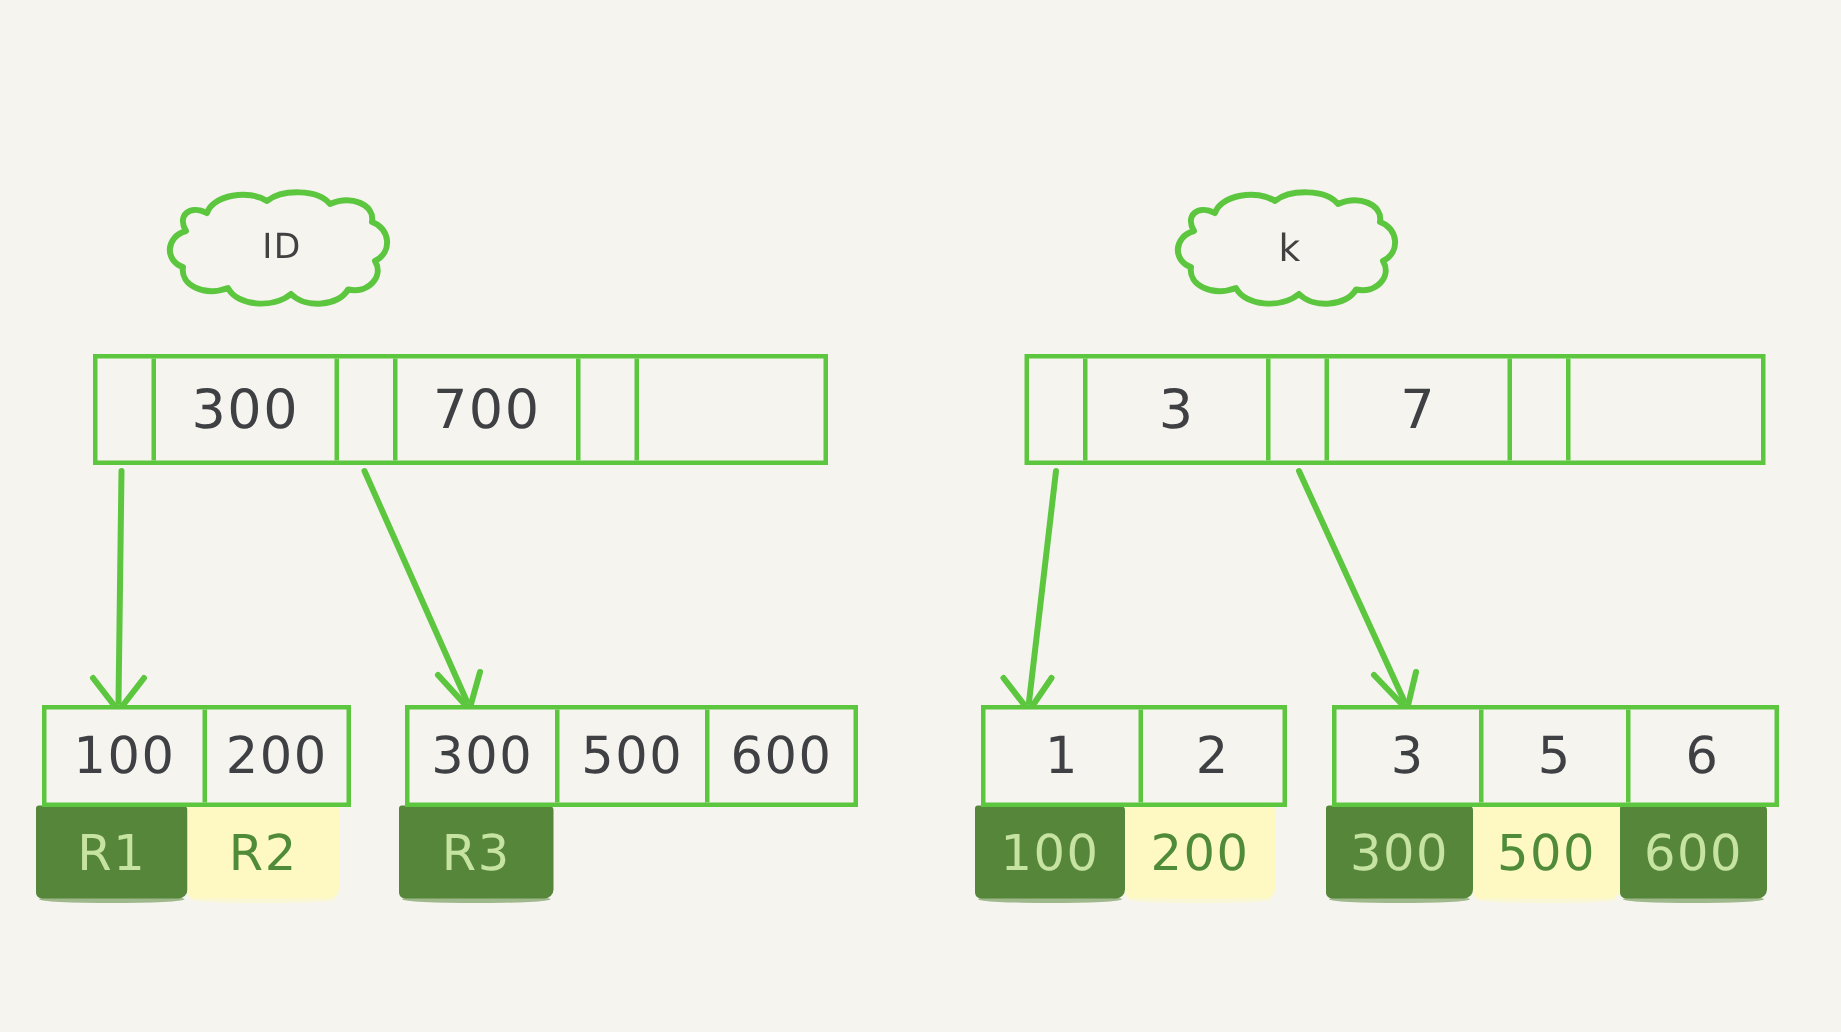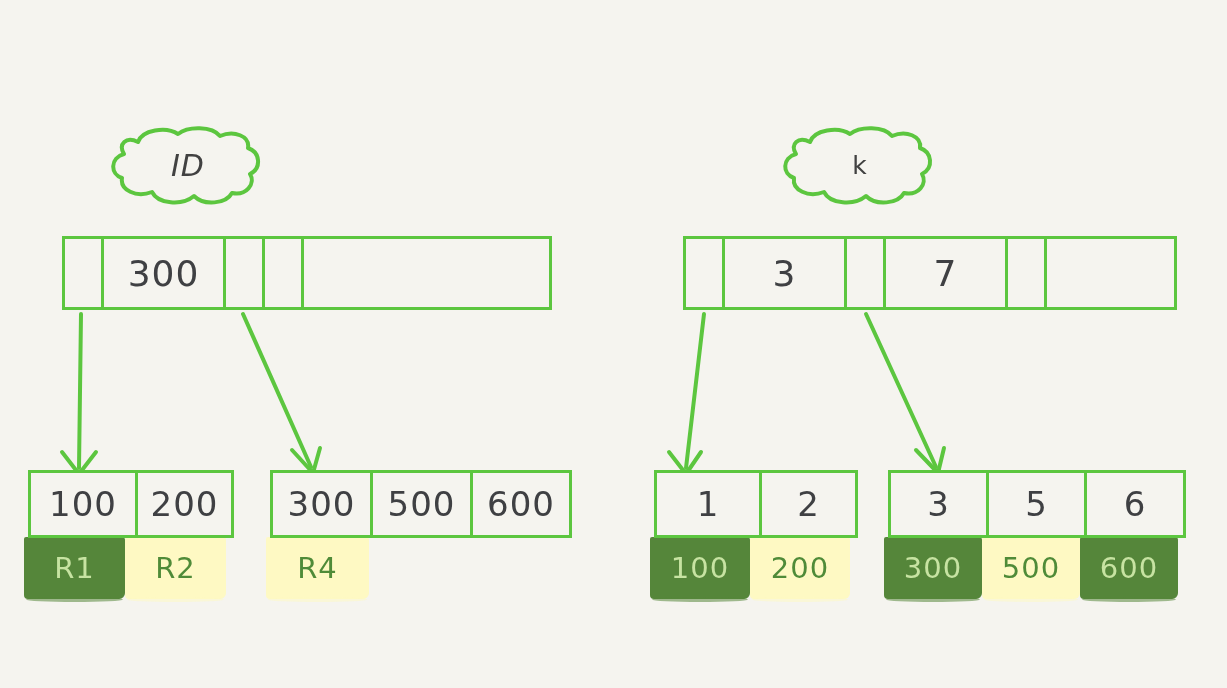--- a/index.html
+++ b/index.html
@@ -40,22 +40,21 @@
   }
   .cloud svg { display: block; width: 160px; height: 85px; }
   .cloud-label {
     position: absolute;
     left: 0; top: 0;
     width: 160px; height: 85px;
     display: flex;
     align-items: center;
     justify-content: center;
     font-family: "DejaVu Sans", sans-serif;
-    font-size: 30px;
-    font-style: italic;
+    font-size: 23px;
     color: #414141;
     letter-spacing: 1px;
     padding-bottom: 3px;
     box-sizing: border-box;
   }
   .cloud-label.small { font-size: 25px; font-style: normal; }
 
   
   .inode {
     position: absolute;
@@ -113,21 +112,21 @@
     position: relative;
     margin-top: -1px;
     margin-left: -4px;
     padding-right: 8px;
   }
   .leaf .vals .vcell {
     display: flex;
     align-items: center;
     justify-content: center;
     font-family: "DejaVu Sans", sans-serif;
-    font-size: 29px;
+    font-size: 33px;
     letter-spacing: 1px;
     position: relative;
     border-radius: 2px 3px 6px 4px;
   }
   .leaf .vals .vcell.dark {
     background: #55863a;
     color: #c7e3a2;
   }
   .leaf .vals .vcell.light {
     background: #fef9c3;
@@ -174,20 +173,21 @@
                C 74 82, 50 80, 44 68 C 28 74, 12 66, 14 54
                C 2 50, 2 34, 16 30 C 10 20, 18 12, 30 18 Z" fill="#f5f4ef" stroke="#5cc63f" stroke-width="4" stroke-linejoin="round" stroke-linecap="round"></path>
     </svg>
     <div class="cloud-label">ID</div>
   </div>
 
   <div class="inode" style="left:62px; top:236px; width:490px;">
     <div class="cell ptr"></div>
     <div class="cell key">300</div>
     <div class="cell ptr"></div>
+    <div class="cell key">700</div>
     <div class="cell ptr"></div>
     <div class="cell tail"></div>
   </div>
 
   <div class="leaf" style="left:28px; top:470px; width:206px;">
     <div class="keys">
       <div class="kcell" style="width:107px;">100</div>
       <div class="kcell" style="flex:1;">200</div>
     </div>
     <div class="vals">
@@ -196,21 +196,21 @@
     </div>
   </div>
 
   <div class="leaf" style="left:270px; top:470px; width:302px;">
     <div class="keys">
       <div class="kcell" style="width:100px;">300</div>
       <div class="kcell" style="width:100px;">500</div>
       <div class="kcell" style="flex:1;">600</div>
     </div>
     <div class="vals">
-      <div class="vcell light" style="width:103px;">R4</div>
+      <div class="vcell dark" style="width:103px;">R3</div>
     </div>
   </div>
 
   <div class="cloud" style="left:780px; top:124px;">
     <svg viewBox="0 0 160 85" xmlns="http://www.w3.org/2000/svg">
       <path d="M30 18 C 34 6, 58 2, 70 10 C 80 2, 104 2, 112 12
                C 126 6, 142 12, 140 24 C 152 28, 154 44, 142 50
                C 148 60, 138 72, 124 69 C 118 80, 96 82, 86 72
                C 74 82, 50 80, 44 68 C 28 74, 12 66, 14 54
                C 2 50, 2 34, 16 30 C 10 20, 18 12, 30 18 Z" fill="#f5f4ef" stroke="#5cc63f" stroke-width="4" stroke-linejoin="round" stroke-linecap="round"></path>

